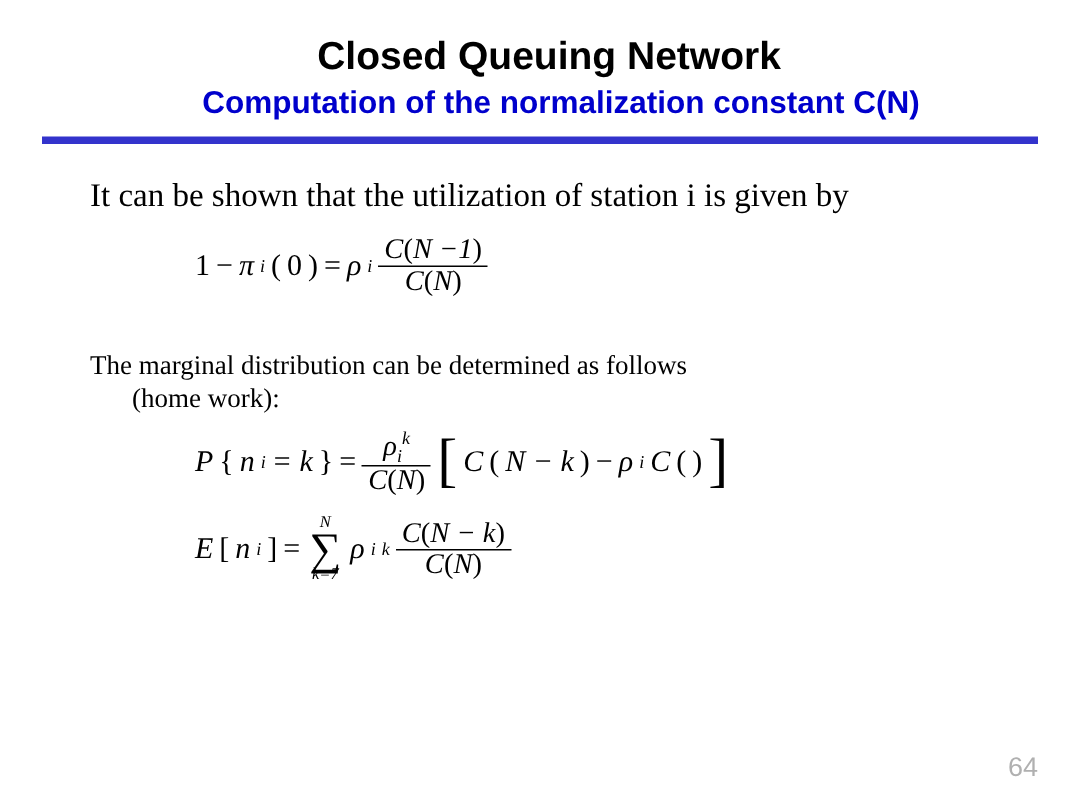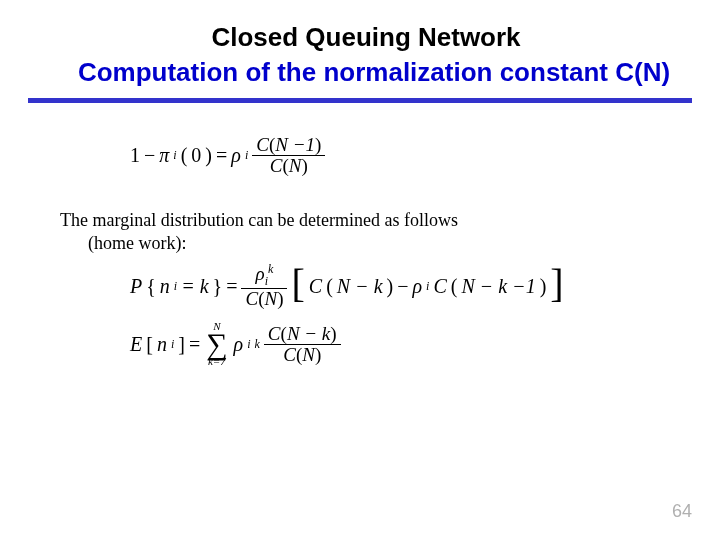--- a/index.html
+++ b/index.html
@@ -23,21 +23,21 @@
     padding-top: 22px;
     padding-left: 12px;
   }
   .title {
     font-size: 26px;
     font-weight: bold;
     color: #000;
     margin: 0;
   }
   .subtitle {
-    font-size: 26px;
+    font-size: 21px;
     font-weight: bold;
     color: #0000cc;
     margin: 4px 0 0 16px;
   }
   .rule {
     height: 5px;
     background: #3333cc;
     margin: 10px 28px 0 28px;
   }
   .body {
@@ -140,20 +140,21 @@
 
   <div class="title-block">
     <div class="title">Closed Queuing Network</div>
     <div class="subtitle">Computation of the normalization constant C(N)</div>
   </div>
 
   <div class="rule"></div>
 
   <div class="body">
 
+    <p class="para">It can be shown that the utilization of station i is given by</p>
 
     <div class="eq-wrap">
       <div class="eq">
         <span class="rm">1</span>
         <span class="rm">−</span>
         <span>π</span>
           <span class="sub">i</span>
         <span class="rm">(</span>
           <span class="rm">0</span>
           <span class="rm">)</span>
@@ -190,21 +191,20 @@
         <span class="bigbr">[</span>
         <span>C</span>
           <span class="rm">(</span>
           <span>N − k</span>
           <span class="rm">)</span>
         <span class="rm">−</span>
         <span>ρ</span>
           <span class="sub">i</span>
         <span>C</span>
           <span class="rm">(</span>
-          <span>N − k −1</span>
           <span class="rm">)</span>
         <span class="bigbr">]</span>
       </div>
     </div>
 
     <div class="eq-wrap">
       <div class="eq">
         <span>E</span>
         <span class="rm">[</span>
           <span>n</span>

